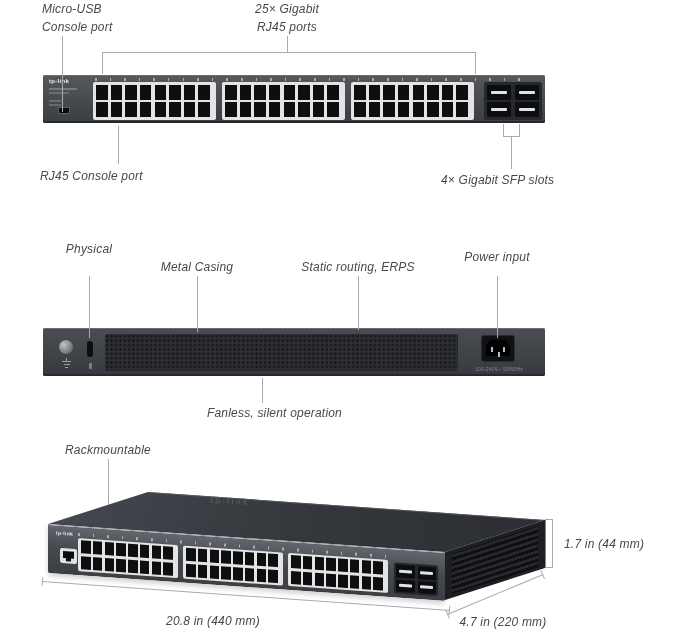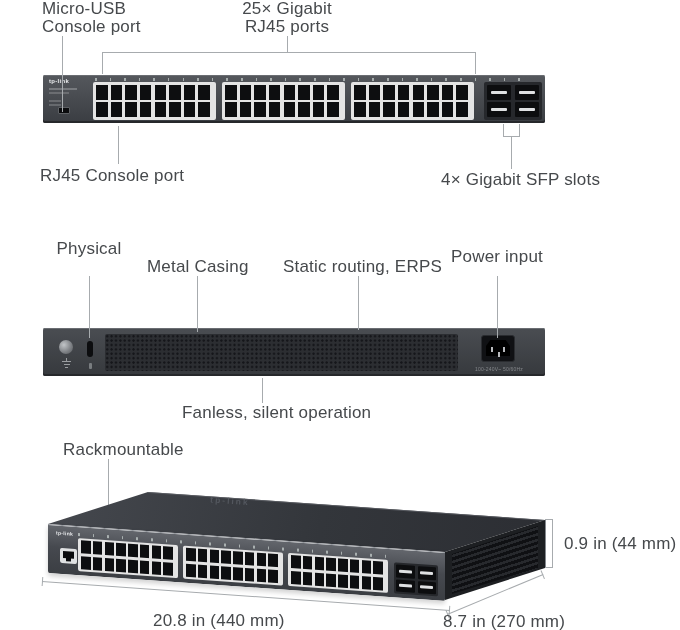--- a/index.html
+++ b/index.html
@@ -1,18 +1,18 @@
 <!DOCTYPE html>
 <html><head>
 <meta charset="utf-8">
 <style>
   html,body{margin:0;padding:0;background:#fff;}
   .canvas{position:relative;width:680px;height:630px;background:#fff;
           font-family:"Liberation Sans",sans-serif;color:#46494c;overflow:hidden;}
-  .lbl{position:absolute;font-size:17px;line-height:18px;letter-spacing:.2px;white-space:nowrap;}
+  .lbl{position:absolute;font-size:12px;line-height:18px;letter-spacing:.2px;white-space:nowrap;font-style:italic;}
   .ctr{text-align:center;}
   .cline{position:absolute;background:#a7abae;width:1px;}
   .hline{position:absolute;background:#a7abae;height:1px;}
 
   
   .chassis{position:absolute;left:43px;width:502px;height:48px;border-radius:2px;
            background:linear-gradient(#55585d,#3a3d42);
            box-shadow:inset 0 1px 0 #6a6d72, inset 0 -2px 0 #26282b;}
   .logo{position:absolute;font-weight:bold;color:#e8eaec;font-size:6px;letter-spacing:.3px;}
   .modelbar{position:absolute;background:#9a9da1;height:2px;opacity:.55;}
@@ -157,21 +157,21 @@
         <div class="pin" style="left:16px;top:16px;"></div>
       </div>
       <div class="rating" style="left:426px;top:38px;width:60px;">100-240V~ 50/60Hz</div>
     </div>
 
     <div class="cline" style="left:89px;top:276px;height:62px;"></div>
     <div class="cline" style="left:197px;top:276px;height:56px;"></div>
     <div class="cline" style="left:358px;top:276px;height:54px;"></div>
     <div class="cline" style="left:497px;top:276px;height:62px;"></div>
     <div class="cline" style="left:262px;top:378px;height:25px;"></div>
-    <div class="lbl ctr" style="left:182px;top:404px;width:160px;">Fanless, silent operation</div>
+    <div class="lbl ctr" style="left:182px;top:404px;width:160px;text-align:right;">Fanless, silent operation</div>
   </div>
 
   <div>
     <div class="lbl ctr" style="left:63px;top:441px;width:90px;">Rackmountable</div>
     <div class="cline" style="left:108px;top:459px;height:51px;"></div>
 
     <div class="topface"></div>
     <div class="emboss">tp-link</div>
     <div class="backedge"></div>
     <div class="rightedge"></div>
@@ -191,17 +191,17 @@
       </div>
     </div>
 
     <div class="sideface"></div>
     <div class="sidevents"></div>
 
     <div class="dim dimw"></div>
     <div class="dim dimd"></div>
     <div class="dim dimh"></div>
     <div class="lbl ctr" style="left:153px;top:612px;width:120px;">20.8 in (440 mm)</div>
-    <div class="lbl ctr" style="left:443px;top:613px;width:120px;">8.7 in (270 mm)</div>
-    <div class="lbl" style="left:564px;top:535px;">0.9 in (44 mm)</div>
+    <div class="lbl ctr" style="left:443px;top:613px;width:120px;">4.7 in (220 mm)</div>
+    <div class="lbl" style="left:564px;top:535px;">1.7 in (44 mm)</div>
   </div>
 
 </div>
 
 </body></html>

